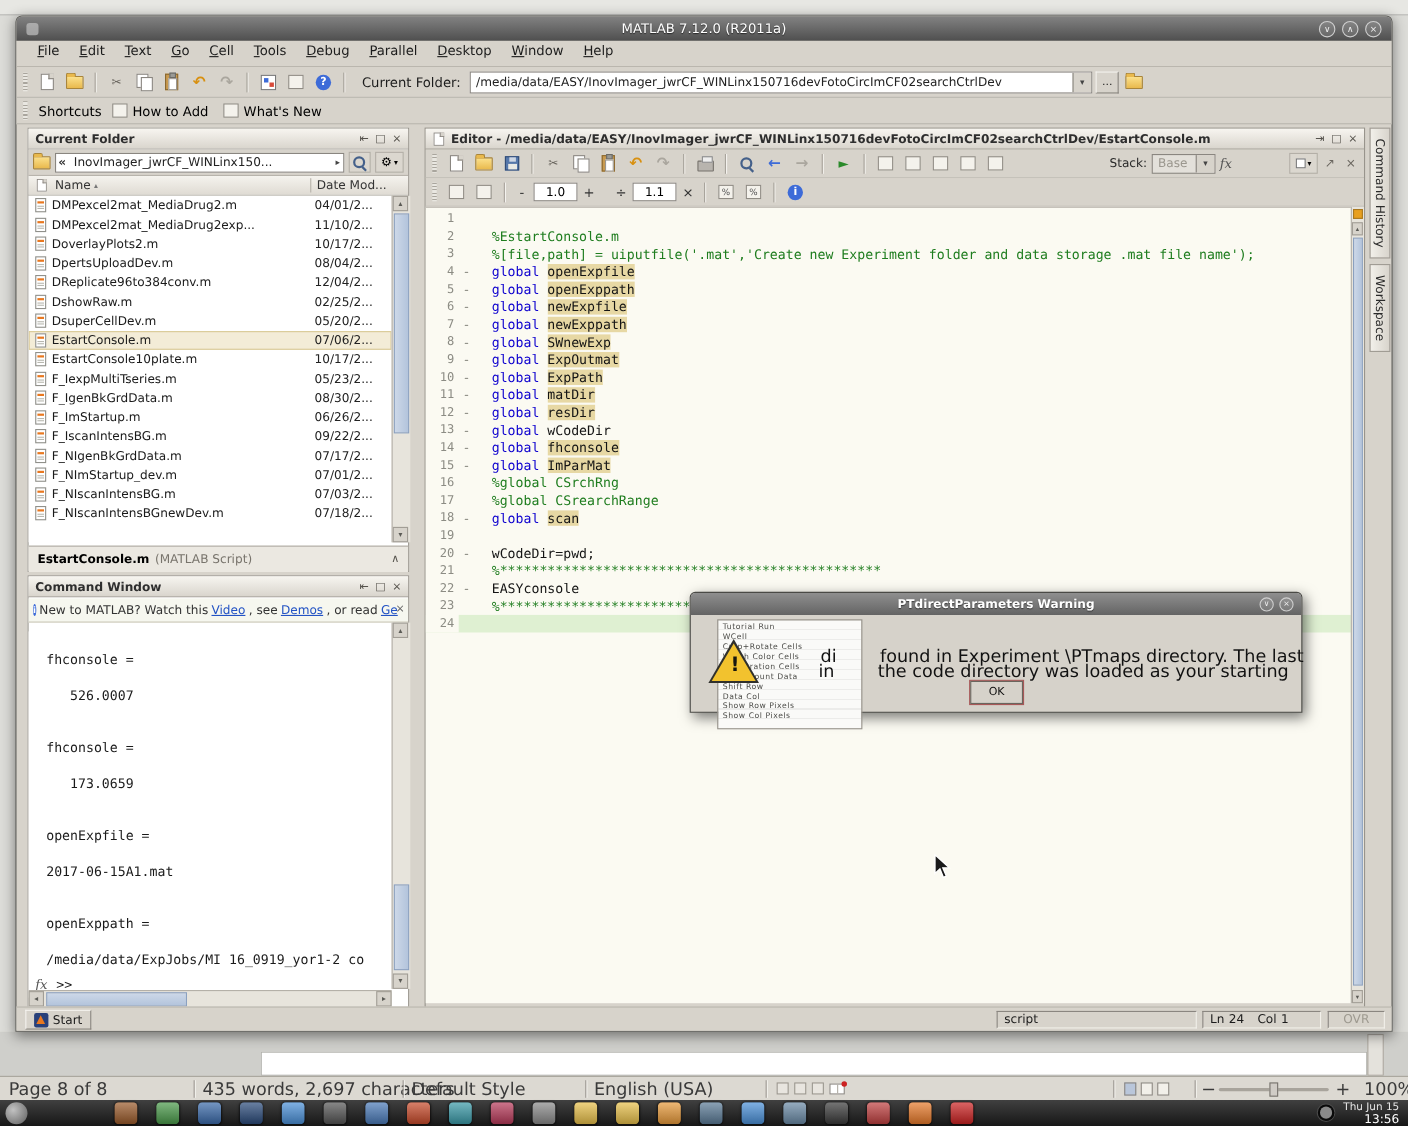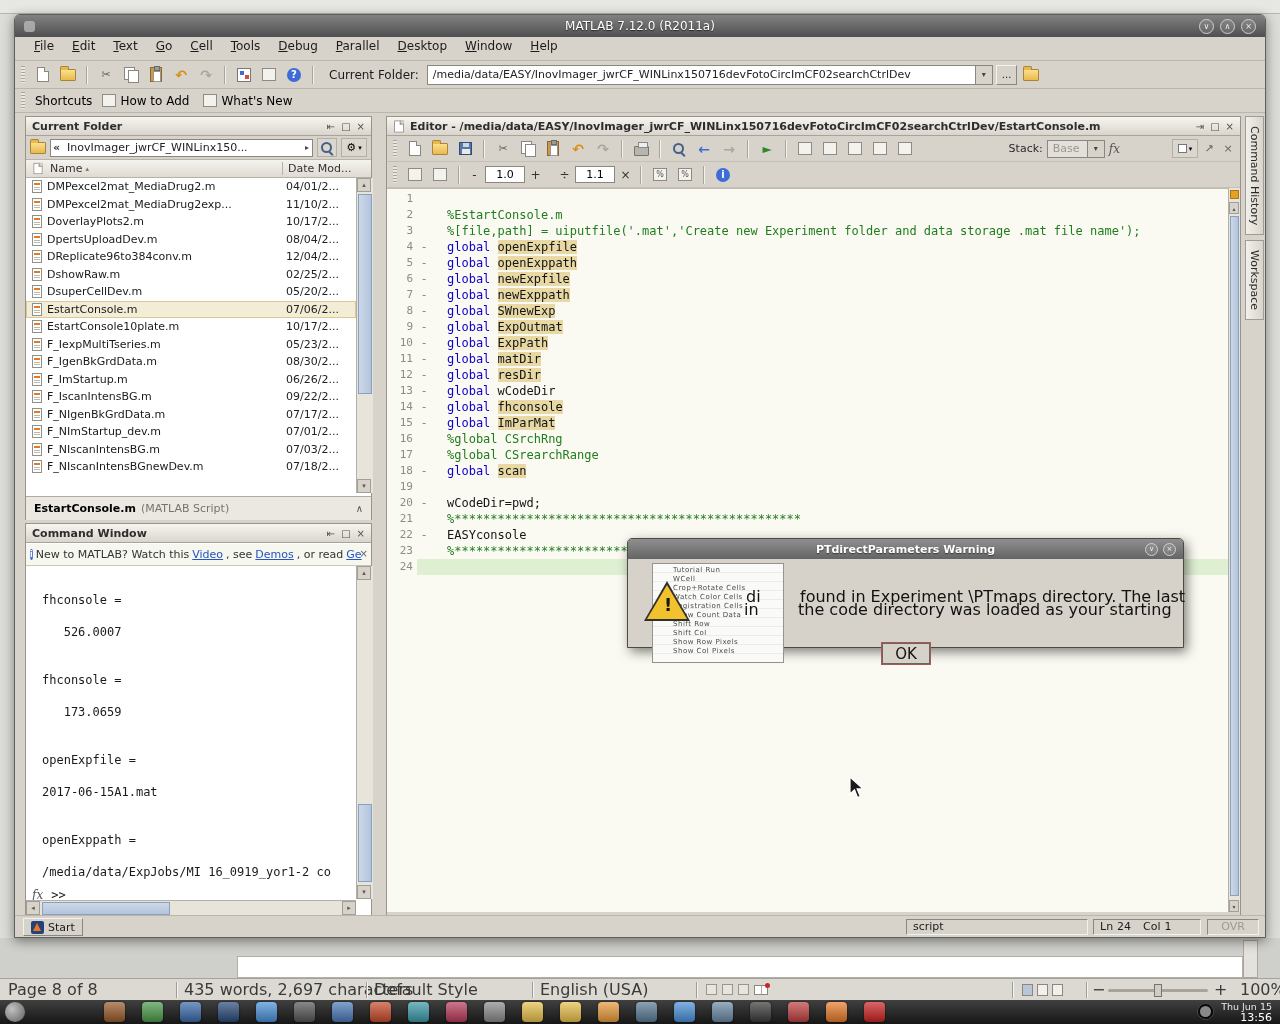--- a/index.html
+++ b/index.html
@@ -145,29 +145,29 @@
   .sb-pos span{display:flex;gap:4px}
   .sb-ovr{left:1192px;width:52px;text-align:center;color:#9e9a90}
 
   
   #ptdialog{position:absolute;left:627px;top:538px;width:557px;height:110px;background:#d6d2ca;border:1px solid #4a4a46;border-radius:5px 5px 0 0;box-shadow:3px 4px 12px rgba(0,0,0,.5);z-index:60}
   .dlg-title{height:20px;background:linear-gradient(#8f8f8f,#646464);border-radius:4px 4px 0 0;display:flex;align-items:center;position:relative}
   .dlg-title-text{position:absolute;left:0;right:0;text-align:center;font-size:11px;font-weight:bold;color:#fff;text-shadow:0 1px 1px rgba(0,0,0,.5)}
   .dlg-btns{margin-left:auto;display:flex;gap:5px;margin-right:7px;z-index:1}
   .dlg-btns .circle-btn{width:13px;height:13px;font-size:7px}
   .dlg-body{position:relative;height:110px}
-  .dlg-artifact{position:absolute;left:24px;top:4px;width:132px;height:100px;background:repeating-linear-gradient(180deg,#fafaf8 0 8px,#ececea 8px 9px);border:1px solid #97938c;overflow:hidden;padding:2px 20px;z-index:2}
+  .dlg-artifact{position:absolute;left:24px;top:4px;width:132px;height:100px;background:repeating-linear-gradient(180deg,#fafaf8 0 8px,#ececea 8px 9px);border:1px solid #97938c;overflow:hidden;padding:2px 4px;z-index:2}
   .artifact-line{font-size:7px;line-height:9px;color:#4a4a46;white-space:nowrap;letter-spacing:.5px}
   .dlg-warnicon{position:absolute;left:16px;top:22px;width:0;height:0;border-left:23px solid transparent;border-right:23px solid transparent;border-bottom:40px solid #30302c;z-index:3}
   .dlg-warnicon::after{content:"";position:absolute;left:-20px;top:4px;border-left:20px solid transparent;border-right:20px solid transparent;border-bottom:34px solid #f2c22e}
   .dlg-warnicon .bang{position:absolute;left:-3px;top:13px;font-size:18px;font-weight:bold;color:#16160f;z-index:4}
   .dlg-frag,.dlg-line{position:absolute;font-size:16px;color:#111;z-index:4;white-space:nowrap}
   .f1{left:118px;top:28px}.l1{left:172px;top:28px}
   .f2{left:116px;top:41px}.l2{left:170px;top:41px}
-  .dlg-ok{position:absolute;left:254px;top:84px;width:48px;height:21px;background:#d6d2ca;border:1px solid #6a665e;box-shadow:0 0 0 1px #a85858;font-size:15px;font-family:inherit;color:#111;z-index:4}
+  .dlg-ok{position:absolute;left:254px;top:60px;width:48px;height:21px;background:#d6d2ca;border:1px solid #6a665e;box-shadow:0 0 0 1px #a85858;font-size:10px;font-family:inherit;color:#111;z-index:4}
 
   
   #writer{position:absolute;left:0;top:938px;width:1280px;height:62px;background:#cfcfcb;z-index:0}
   .w-page{position:absolute;left:237px;top:18px;width:1006px;height:22px;background:#fff;border:1px solid #b0b0aa}
   .w-scroll{position:absolute;left:1243px;top:2px;width:15px;height:38px;background:#e4e2dc;border:1px solid #aaa69e}
   .w-status{position:absolute;left:0;bottom:0;right:0;height:22px;background:#dcd9d2;border-top:1px solid #a6a29a;font-size:16px;color:#3a3a3a}
   .w-status .witem{position:absolute;top:0;line-height:22px;white-space:nowrap}
   .wsep{position:absolute;top:3px;height:16px;width:1px;background:#9e9a94;box-shadow:1px 0 0 #f6f4f0}
   .wmini{position:absolute;top:5px;width:11px;height:11px;border:1px solid #9a968e;background:#e8e5df}
   .wbook{position:absolute;left:754px;top:6px;width:14px;height:10px;background:#fff;border:1px solid #8a8680}
@@ -759,21 +759,21 @@
   </div>
   <div class="dlg-body">
     <div class="dlg-artifact">
         <div class="artifact-line">Tutorial Run</div>
         <div class="artifact-line">WCell</div>
         <div class="artifact-line">Crop+Rotate Cells</div>
         <div class="artifact-line">Watch Color Cells</div>
         <div class="artifact-line">Registration Cells</div>
         <div class="artifact-line">Show Count Data</div>
         <div class="artifact-line">Shift Row</div>
-        <div class="artifact-line">Shift Col</div>
+        <div class="artifact-line">Data Col</div>
         <div class="artifact-line">Show Row Pixels</div>
         <div class="artifact-line">Show Col Pixels</div>
       </div>
     <div class="dlg-warnicon">
         <span class="bang">!</span>
       </div>
     <span class="dlg-frag f1">di</span>
     <span class="dlg-line l1">found in Experiment \PTmaps directory. The last</span>
     <span class="dlg-frag f2">in</span>
     <span class="dlg-line l2">the code directory was loaded as your starting</span>

